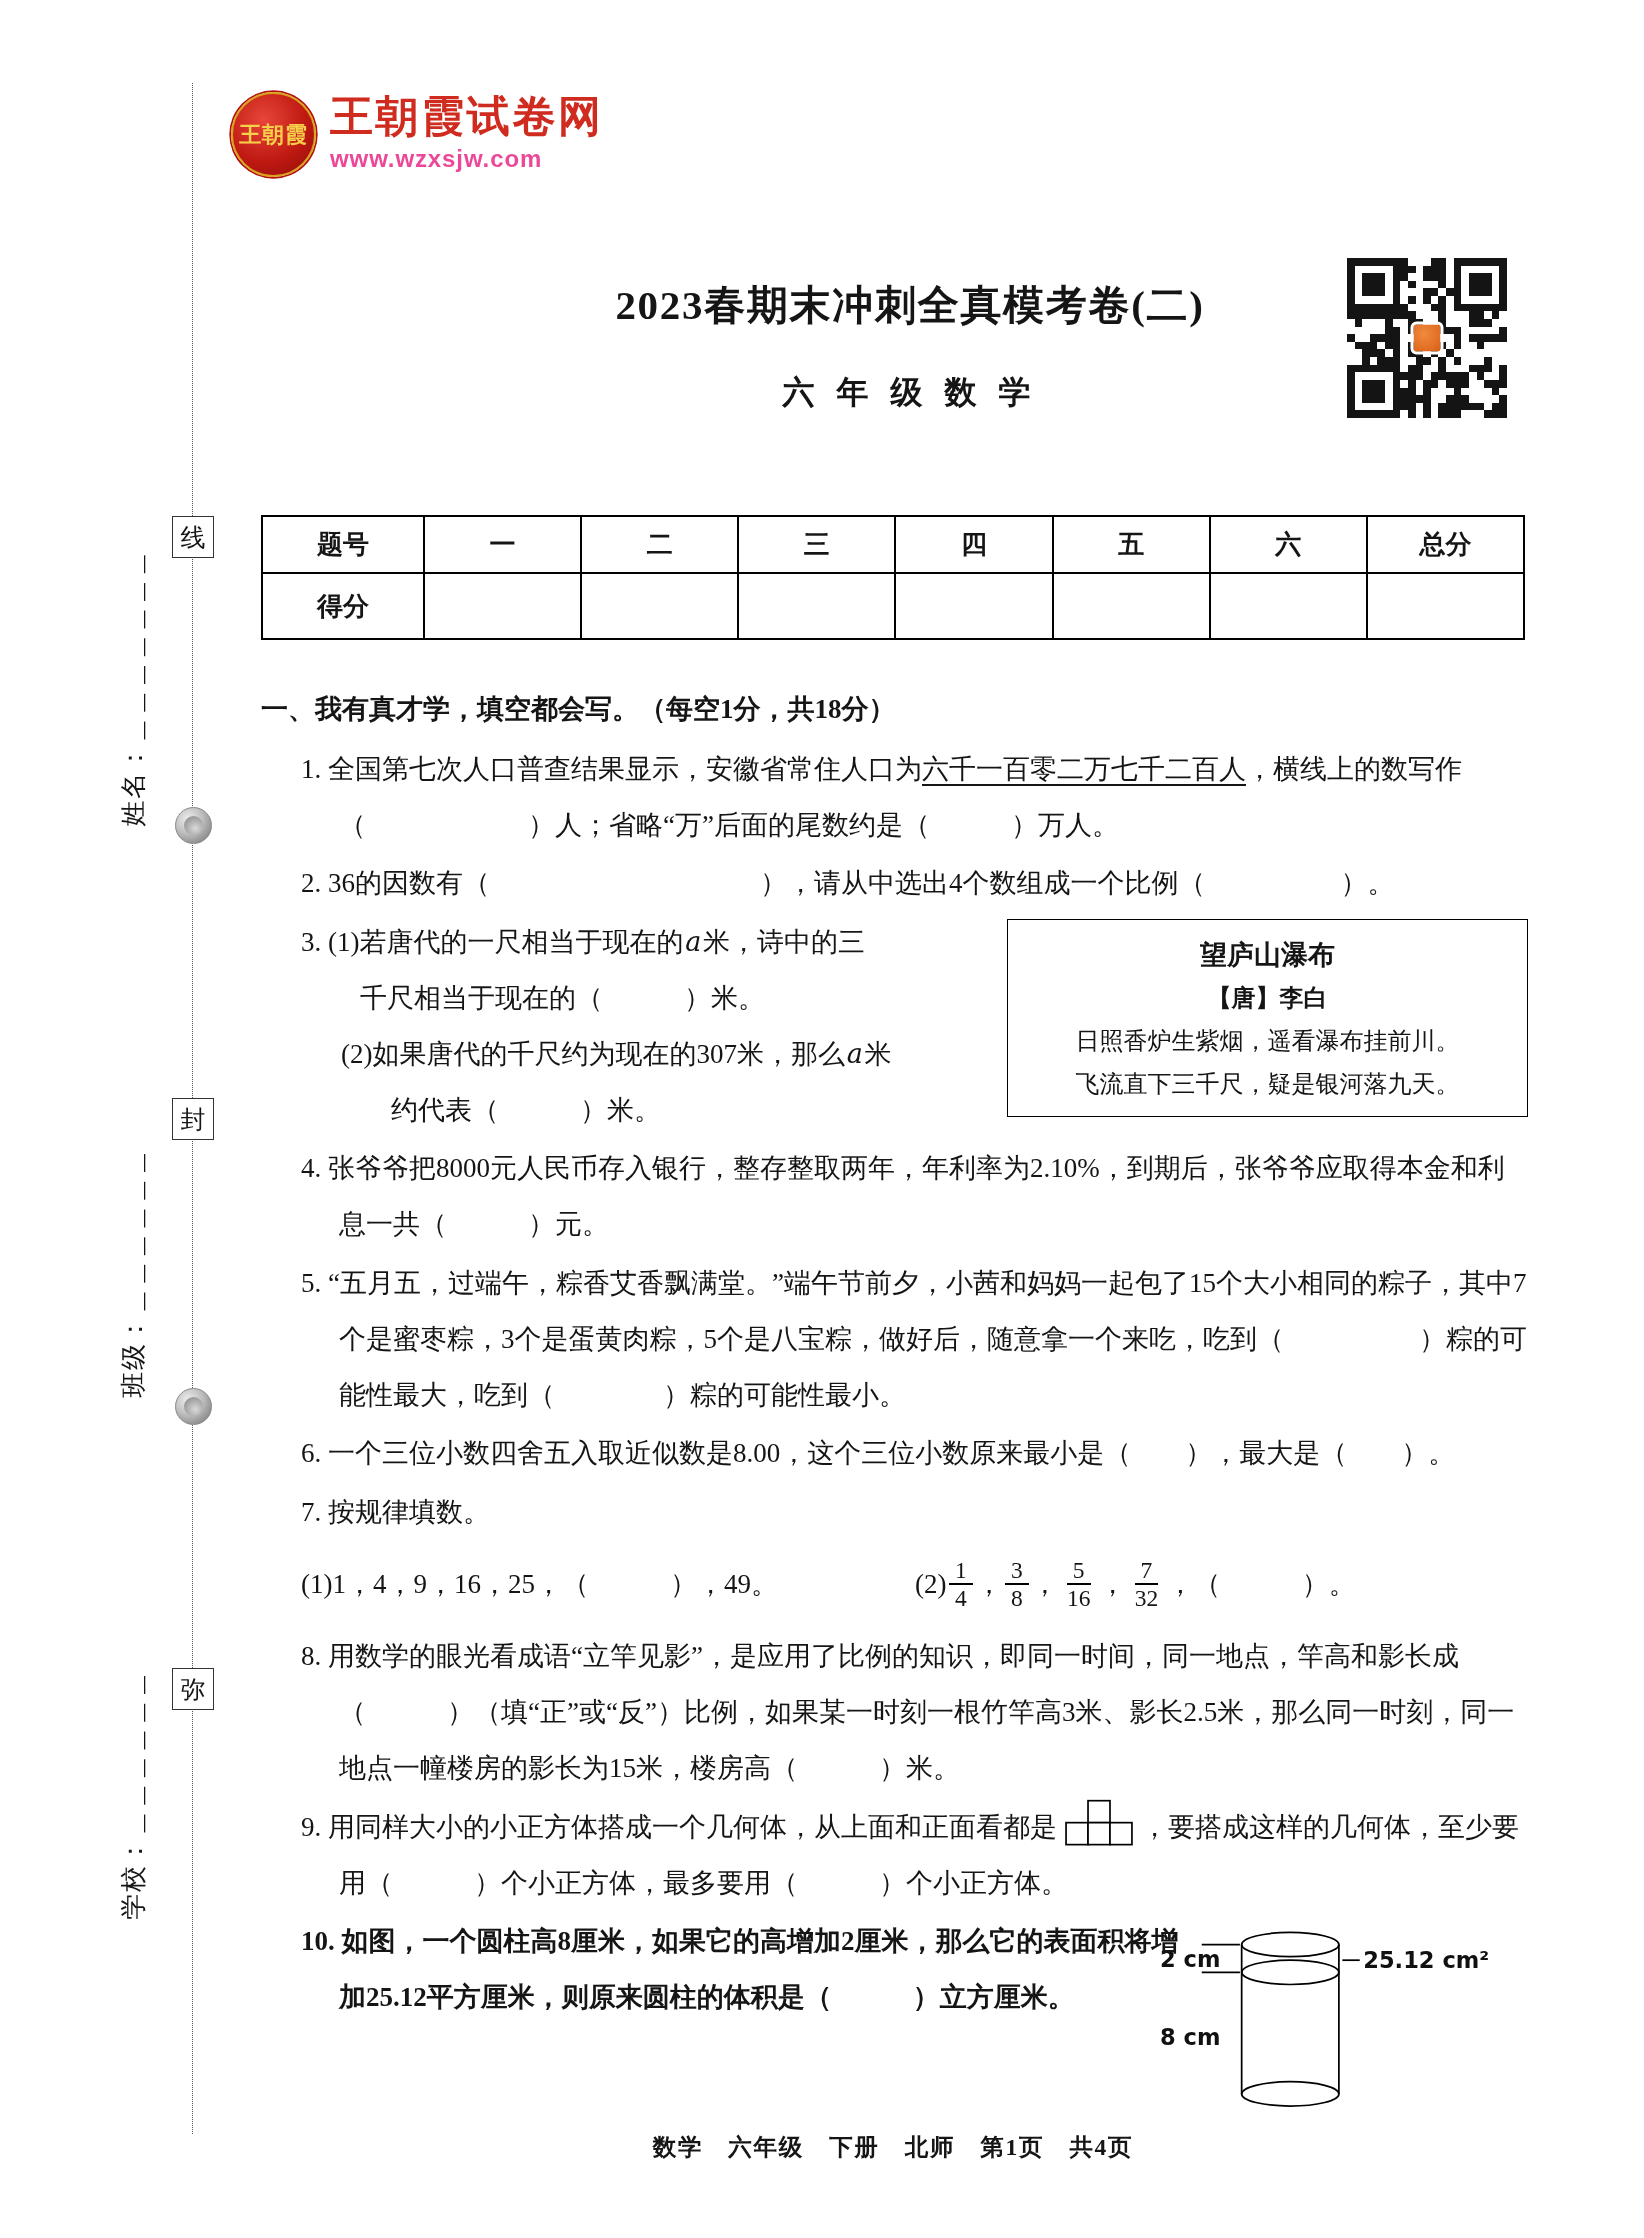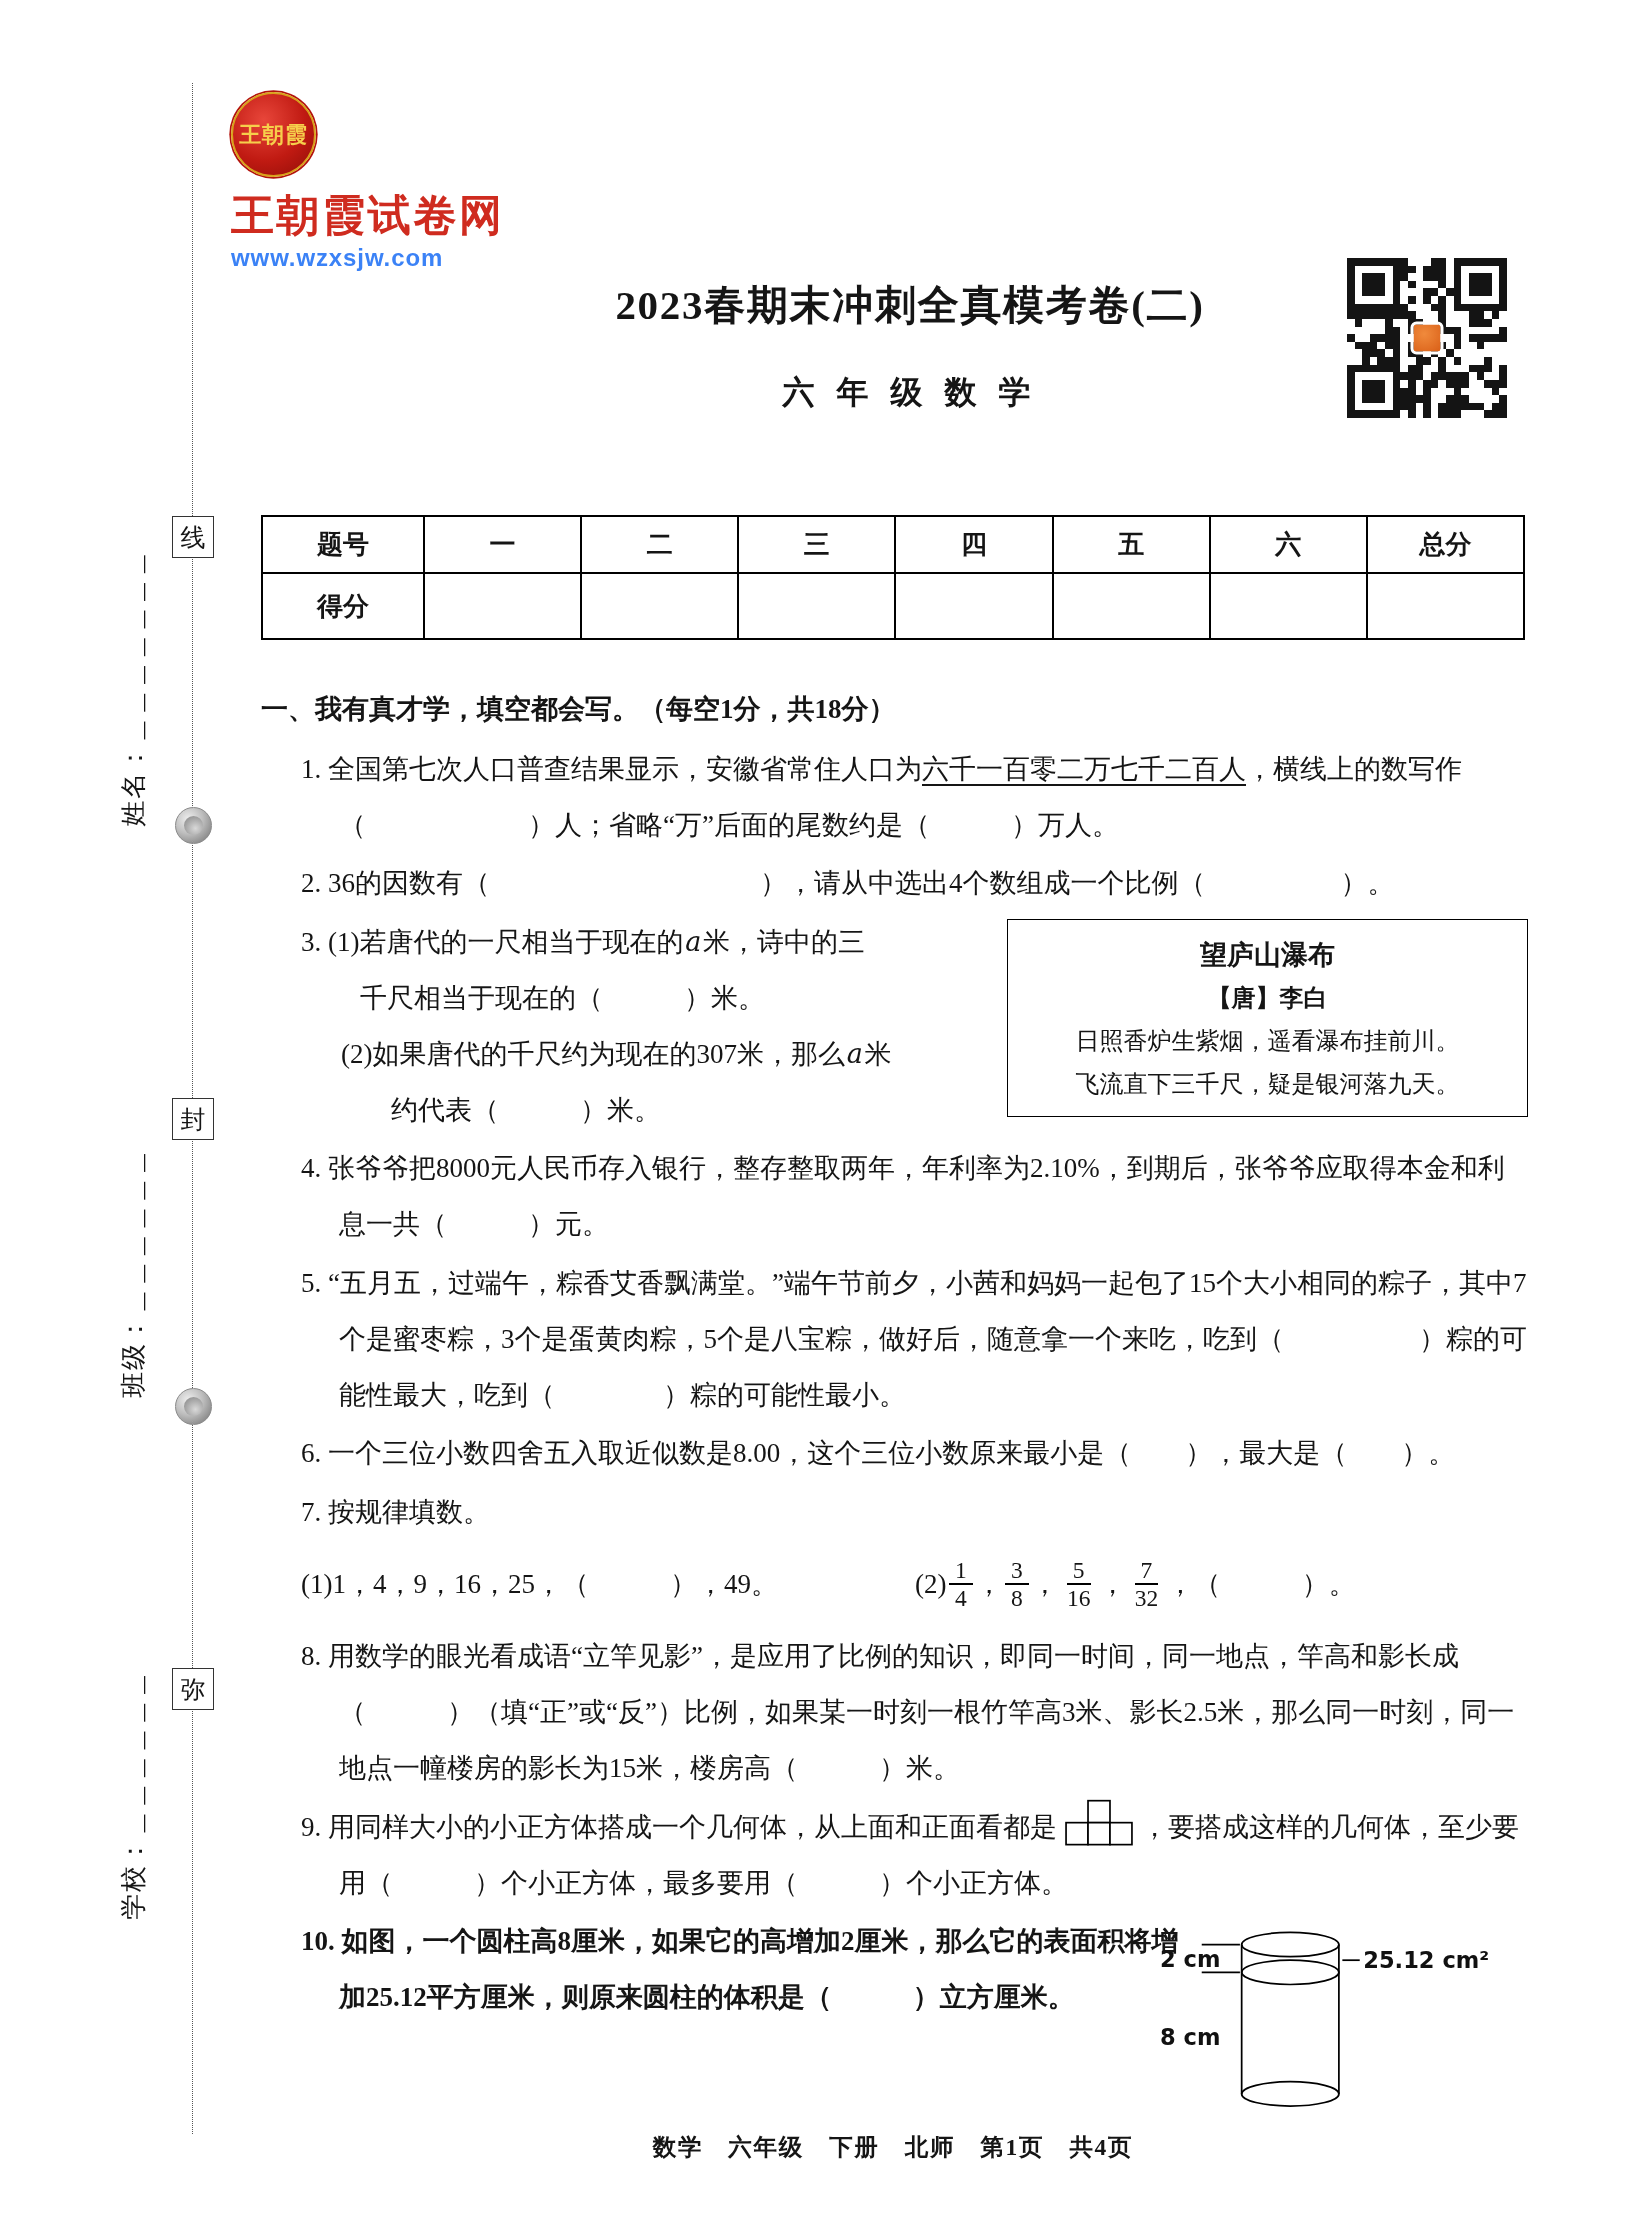--- a/index.html
+++ b/index.html
@@ -13,27 +13,27 @@
                 transform:translate(-50%,-50%) rotate(-90deg); }
   .seal-box { position:absolute; left:172px; width:42px; height:42px; background:#fff; border:1.7px solid #333;
               display:flex; align-items:center; justify-content:center; font-size:25px; }
   .seal-stamp { position:absolute; left:175px; width:37px; height:37px; border-radius:50%;
                 background:radial-gradient(circle at 35% 32%, #efefef 0%, #bdbdbd 45%, #8a8a8a 80%, #707070 100%);
                 border:0.9px solid #8a8a8a; }
   .seal-stamp::after { content:""; position:absolute; left:7.8px; top:7.8px; width:19px; height:19px; border-radius:50%;
                 background:radial-gradient(circle at 60% 65%, #d9d9d9 0%, #9b9b9b 70%); }
 
   
-  .brand { position:absolute; left:231px; top:92px; display:flex; gap:14px; align-items:flex-start;flex-direction:column; }
+  .brand { position:absolute; left:231px; top:92px; display:flex; gap:14px; align-items:flex-start; }
   .brand-seal { width:85px; height:85px; border-radius:50%; flex:0 0 auto;
                 background:radial-gradient(circle at 38% 32%, #e8463a 0%, #c01a12 55%, #8f0d08 100%);
                 border:2.6px solid #d9a21b; color:#f6cf4b; display:flex; align-items:center; justify-content:center;
                 font-weight:bold; font-size:22px; letter-spacing:0.9px; box-shadow:0 0 0 1.7px #b3120c; }
   .brand-name { font-size:43px; font-weight:bold; color:#cf2b1f; letter-spacing:2.6px; line-height:1.15; }
-  .brand-url { font-size:24px; font-weight:bold; color:#3b82f6; margin-top:3.5px; letter-spacing:0.9px;
+  .brand-url { font-size:24px; font-weight:bold; color:#ec4899; margin-top:3.5px; letter-spacing:0.9px;
                font-family:"Liberation Sans","DejaVu Sans",sans-serif; }
 
   
   .paper-header { position:absolute; left:278px; top:278px; width:1264px; text-align:center; }
   .paper-title { font-size:41px; font-weight:bold; letter-spacing:1.7px; }
   .paper-subtitle { font-size:32px; font-weight:bold; margin-top:38px; letter-spacing:7px; }
 
   
   .qr { position:absolute; left:1341px; top:252px; width:172px; height:172px; padding:6px; background:#fff; }
   .qr-grid { width:160px; height:160px; display:grid; grid-template-columns:repeat(21,1fr); grid-template-rows:repeat(21,1fr); }

